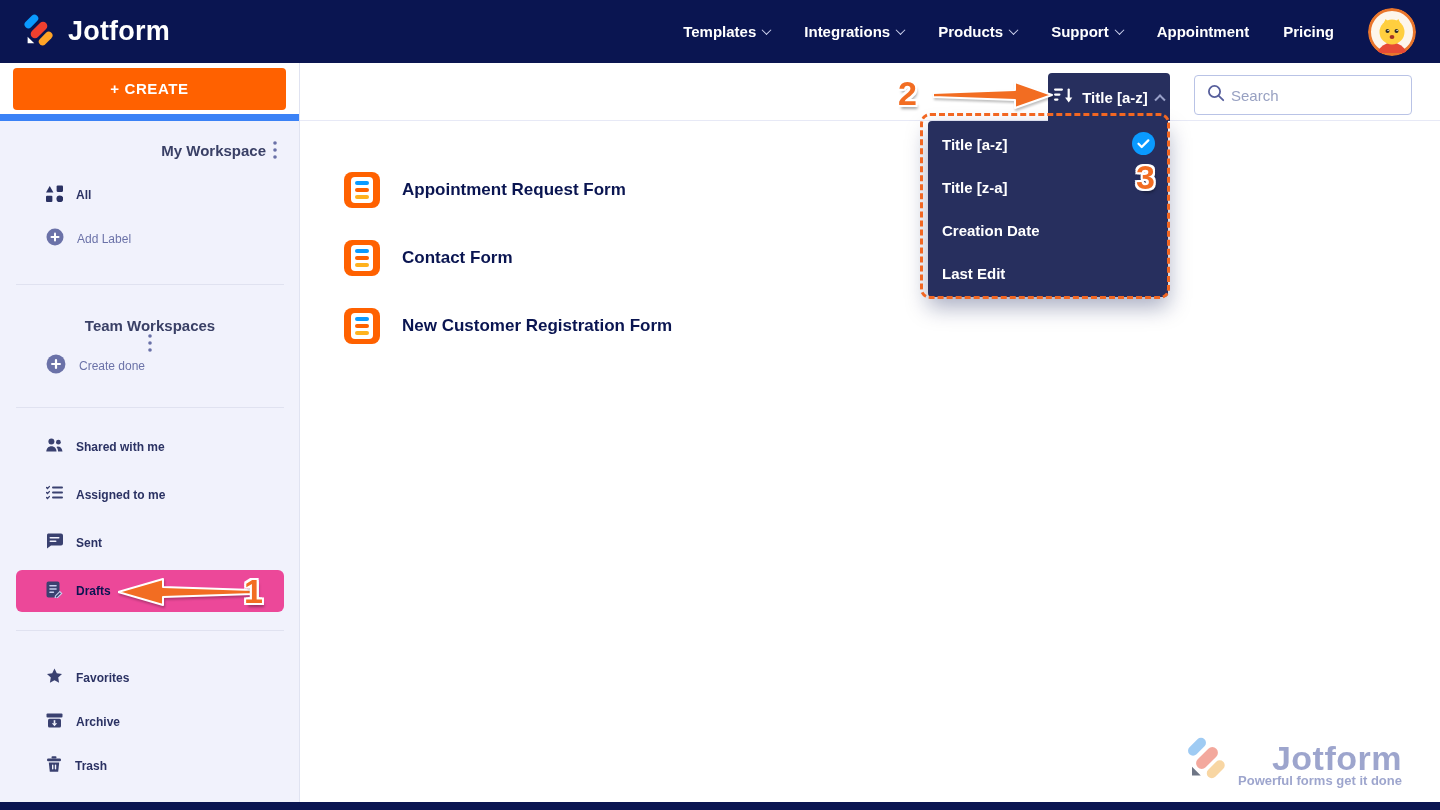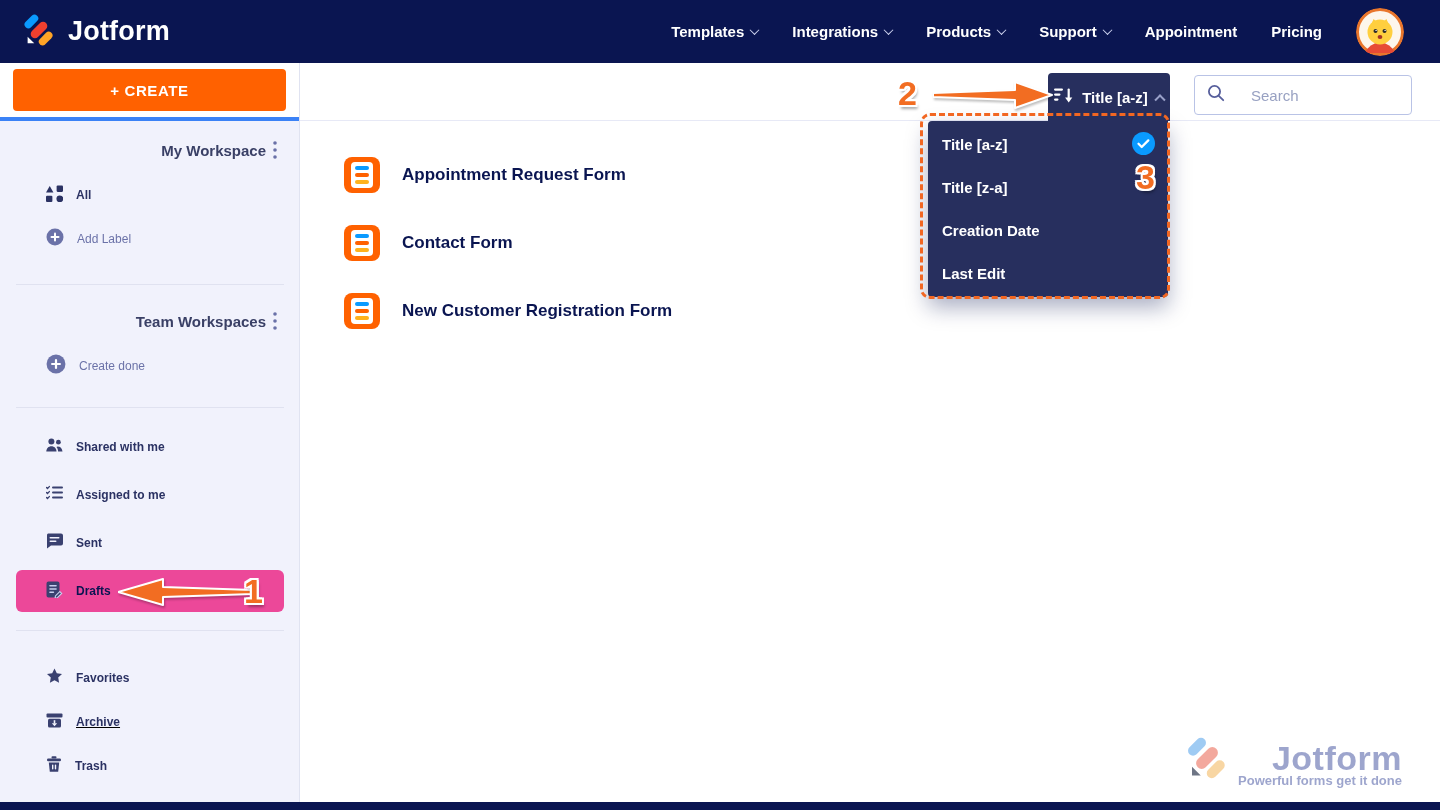--- a/index.html
+++ b/index.html
@@ -5,31 +5,31 @@
   * { margin:0; padding:0; box-sizing:border-box; }
   html,body { width:1440px; height:810px; overflow:hidden; background:#fff;
               font-family:"Liberation Sans", sans-serif; }
   .stage { position:absolute; inset:0; width:1440px; height:810px; }
 
   
   .navbar { position:absolute; top:0; left:0; width:1440px; height:63px;
             background:#0a1551; display:flex; align-items:center; z-index:3; }
   .brand { display:flex; align-items:center; gap:10px; padding-left:20px; cursor:pointer; }
   .brand-name { color:#fff; font-size:27px; font-weight:700; letter-spacing:.2px; }
-  .nav-links { margin-left:auto; display:flex; align-items:center; gap:34px; padding-right:36px; }
+  .nav-links { margin-left:auto; display:flex; align-items:center; gap:34px; padding-right:24px; }
   .nav-link { display:flex; align-items:center; gap:7px; color:#fff; font-size:15px;
               font-weight:600; cursor:pointer; white-space:nowrap; }
   .chev-down { width:7px; height:7px; border-right:1.8px solid #cdd2ee; border-bottom:1.8px solid #cdd2ee;
                transform:rotate(45deg) translate(-1px,-1px); display:inline-block; }
   .avatar { width:48px; height:48px; border-radius:50%; overflow:hidden; cursor:pointer; flex:0 0 48px; }
 
   
   .sidebar { position:absolute; top:63px; left:0; width:300px; height:747px;
              background:#f1f2fc; border-right:1px solid #e0e3f1; }
-  .create-area { height:58px; background:#fff; border-bottom:4px solid #3b82f6;
+  .create-area { height:58px; background:#fff; border-bottom:7px solid #3b82f6;
                  display:flex; align-items:center; justify-content:center; }
   .create-btn { width:273px; height:42px; background:#ff6100; color:#fff; border:none;
                 border-radius:4px; font-family:inherit; font-size:15px; font-weight:700;
                 letter-spacing:.6px; cursor:pointer; }
   .side-abs { position:absolute; left:16px; width:268px; }
   .section-header { display:flex; align-items:center; justify-content:flex-end; height:30px; }
   .section-title { color:#3a4066; font-size:15px; font-weight:700; }
   .kebab { width:18px; height:20px; display:flex; align-items:center; justify-content:center; cursor:pointer; }
   .side-row { display:flex; align-items:center; gap:13px; height:36px; padding-left:30px;
               cursor:pointer; border-radius:6px; }
@@ -45,36 +45,36 @@
   .toolbar { position:absolute; left:300px; top:63px; width:1140px; height:58px;
              background:#fff; border-bottom:1px solid #e7e9f6; }
   .sort-btn { position:absolute; left:1048px; top:73px; width:122px; height:48px;
               background:#272f5e; border:none; border-radius:4px 4px 0 0; color:#fff;
               display:flex; align-items:center; justify-content:center; gap:8px;
               font-family:inherit; font-size:15px; font-weight:700; cursor:pointer; z-index:5; }
   .chev-up { width:8px; height:8px; border-left:2px solid #9aa1c9; border-top:2px solid #9aa1c9;
              transform:rotate(45deg) translate(2px,2px); display:inline-block; }
   .search-box { position:absolute; left:1194px; top:75px; width:218px; height:40px;
                 background:#fff; border:1.5px solid #b9c3e6; border-radius:4px;
-                display:flex; align-items:center; gap:26px; padding:0 12px; }
+                display:flex; align-items:center; gap:6px; padding:0 12px; }
   .search-box input { border:none; outline:none; width:100%; font-family:inherit;
                       font-size:15px; color:#333; background:transparent; }
   .search-box input::placeholder { color:#98a1c2; }
 
   
   .dropdown { position:absolute; left:928px; top:121px; width:240px; background:#272f5e;
               border-radius:4px 0 4px 4px; padding:2px 0; z-index:4;
               box-shadow:0 10px 22px rgba(10,21,81,.35); }
   .dropdown-item { height:43px; display:flex; align-items:center; justify-content:space-between;
                    padding:0 13px 0 14px; color:#fff; font-size:15px; font-weight:600; cursor:pointer; }
   .annotation-box { position:absolute; left:920px; top:113px; width:250px; height:186px;
                     border:3px dashed #f26722; border-radius:10px; z-index:6; pointer-events:none; }
 
   
-  .form-list { position:absolute; left:344px; top:157px;text-align:center; }
+  .form-list { position:absolute; left:344px; top:172px;text-align:center; }
   .form-row { display:flex; align-items:center; gap:22px; height:36px; margin-bottom:32px; cursor:pointer; }
   .form-icon { width:36px; height:36px; background:#ff6100; border-radius:8px;
                display:flex; align-items:center; justify-content:center; flex:0 0 36px; }
   .form-icon-inner { width:22px; height:26px; background:#fff; border-radius:4px;
                      display:flex; flex-direction:column; align-items:center; justify-content:center; gap:3px; }
   .bar { width:14px; height:4px; border-radius:2px; }
   .bar-blue { background:#0a9aff; } .bar-orange { background:#ff6100; } .bar-yellow { background:#ffb21d; }
   .form-title { color:#0a1551; font-size:17px; font-weight:700; }
 
   
@@ -184,21 +184,21 @@
           <circle cx="9" cy="9" r="8.5" fill="#6b72a8"></circle>
           <rect x="8" y="4.5" width="2" height="9" rx="1" fill="#fff"></rect>
           <rect x="4.5" y="8" width="9" height="2" rx="1" fill="#fff"></rect>
         </svg>
       </span>
       <span class="side-label muted">Add Label</span>
     </div>
 
     <div class="divider" style="top:221px;"></div>
 
-    <div class="side-abs section-header" style="top:243px;">
+    <div class="side-abs section-header" style="top:259px;flex-direction:column;">
       <span class="section-title">Team Workspaces</span>
       <span class="kebab">
         <svg width="4" height="18" viewBox="0 0 4 18">
             <circle cx="2" cy="2" r="1.8" fill="#6a71a8"></circle>
             <circle cx="2" cy="9" r="1.8" fill="#6a71a8"></circle>
             <circle cx="2" cy="16" r="1.8" fill="#6a71a8"></circle>
           </svg>
       </span>
     </div>
 
@@ -269,21 +269,21 @@
 
     <div class="side-abs side-row tall" style="top:594px;">
       <span>
         <svg width="17" height="16" viewBox="0 0 16 16">
           <polygon points="8,0.5 10.3,5.2 15.5,6 11.7,9.6 12.6,14.8 8,12.3 3.4,14.8 4.3,9.6 0.5,6 5.7,5.2" fill="#3a4170"></polygon>
         </svg>
       </span>
       <span class="side-label">Favorites</span>
     </div>
 
-    <div class="side-abs side-row tall" style="top:638px;text-decoration:underline;">
+    <div class="side-abs side-row tall" style="top:638px;">
       <span>
         <svg width="17" height="16" viewBox="0 0 16 16">
           <rect x="0" y="1.5" width="16" height="4" rx="1" fill="#3a4170"></rect>
           <rect x="1.5" y="6.8" width="13" height="8.7" rx="1.5" fill="#3a4170"></rect>
           <rect x="7.2" y="8.2" width="1.6" height="3.4" fill="#f1f2fc"></rect>
           <path d="M5.3 11.2 h5.4 l-2.7 3 z" fill="#f1f2fc"></path>
         </svg>
       </span>
       <span class="side-label">Archive</span>
     </div>

